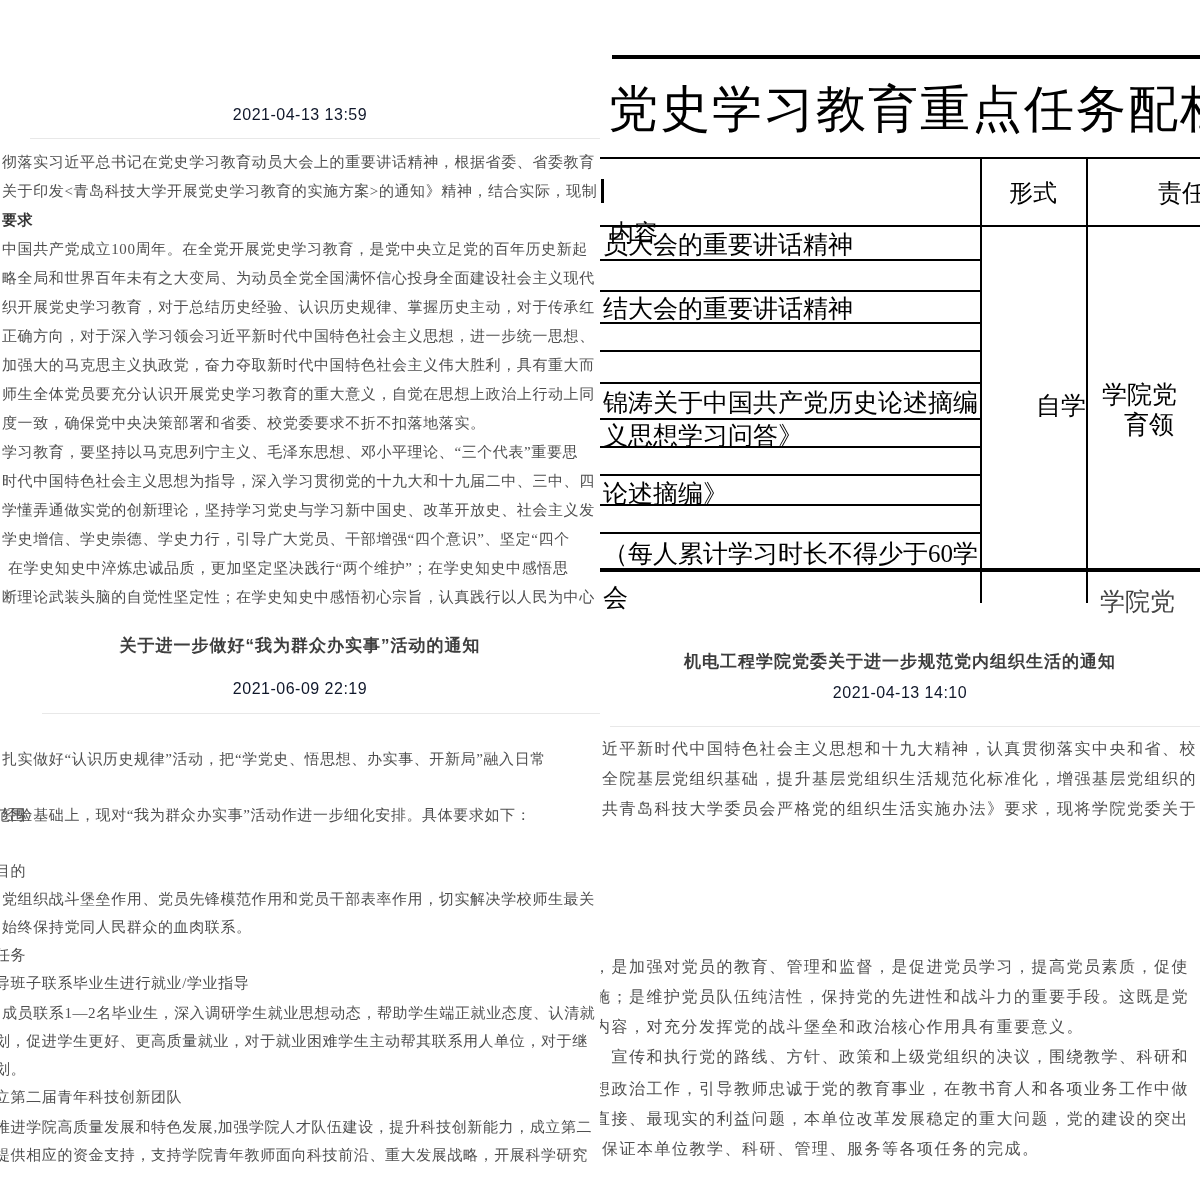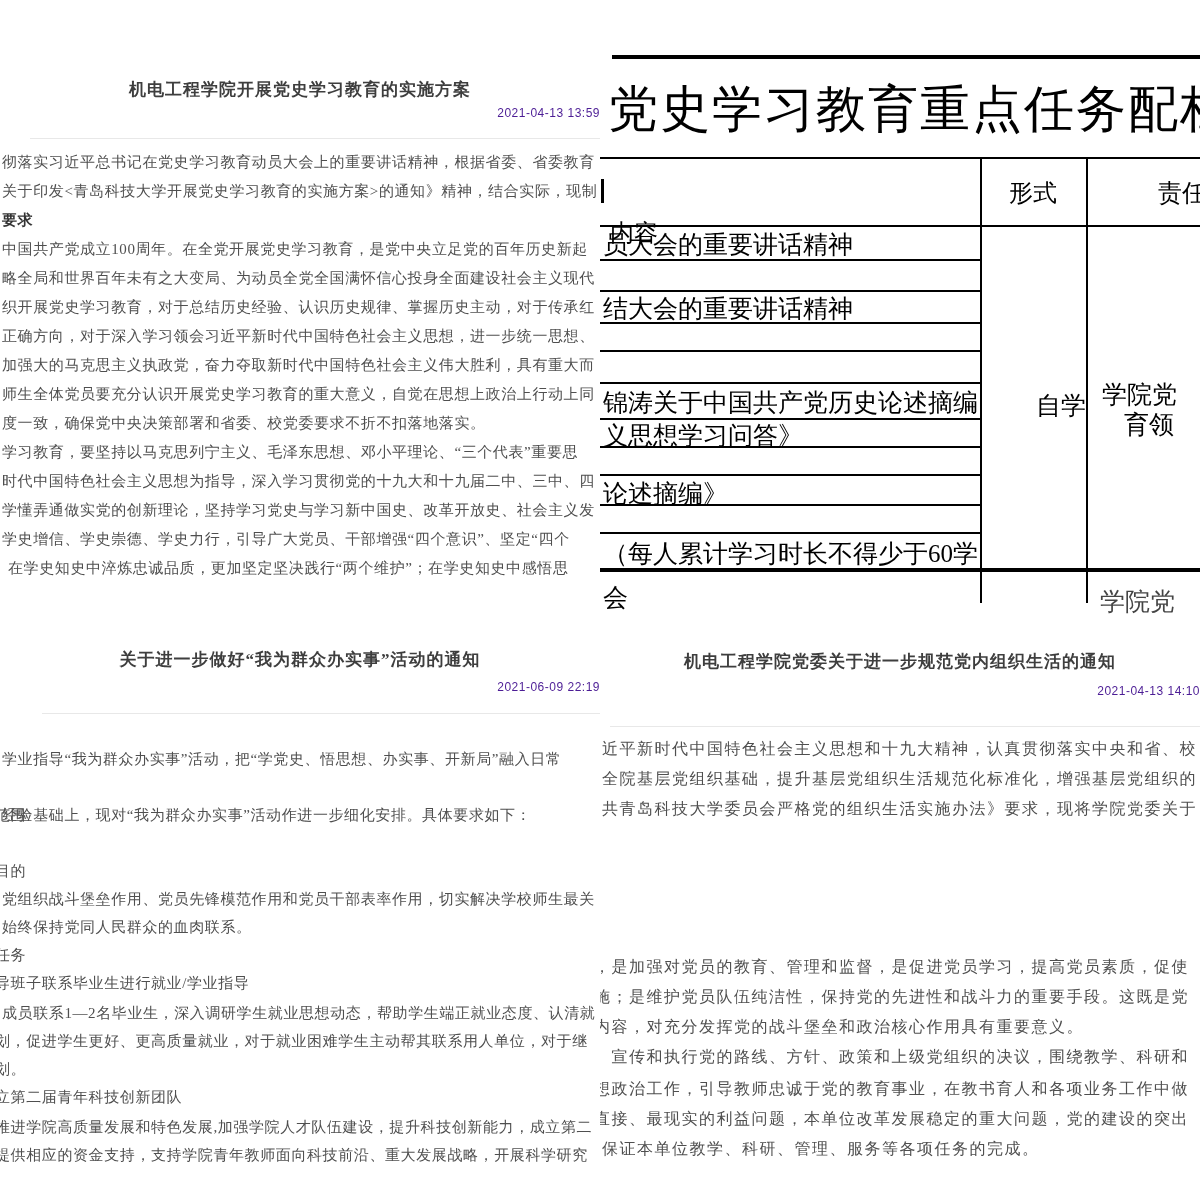--- a/index.html
+++ b/index.html
@@ -2,22 +2,22 @@
 <html><head>
 <meta charset="utf-8">
 <style>
   html,body{margin:0;padding:0;background:#ffffff;}
   body{position:relative;width:1200px;height:1200px;overflow:hidden;
        font-family:"Liberation Sans",sans-serif;}
   .panel{position:absolute;overflow:hidden;background:#fff;}
   .doc-title{position:absolute;left:0;width:100%;text-align:center;
       font-weight:600;color:#3e3e3e;font-size:17px;letter-spacing:1px;
       font-family:"Liberation Sans",sans-serif;white-space:nowrap;}
-  .doc-date{position:absolute;left:0;width:100%;text-align:right;
-      color:#4c1d95;font-size:12px;letter-spacing:.5px;}
+  .doc-date{position:absolute;left:0;width:100%;text-align:center;
+      color:#0f172a;font-size:16px;letter-spacing:.5px;}
   .divider{position:absolute;height:1px;background:#e8e8e8;}
   .line{position:absolute;left:2px;white-space:nowrap;color:#4f4f4f;
       font-size:15px;letter-spacing:.6px;
       font-family:"Liberation Serif","DejaVu Serif",serif;}
   .line.big{font-size:16px;letter-spacing:1.5px;}
   .line.bold{font-weight:700;color:#333;}
   
   .topline{position:absolute;background:#000;}
   .big-title{position:absolute;white-space:nowrap;color:#000;
       font-size:50px;letter-spacing:2px;
@@ -31,38 +31,38 @@
   .tcell{position:absolute;white-space:nowrap;font-size:25px;letter-spacing:0;}
   .tcell.hdr{font-size:24px;}
   .ccol{left:3px;}
   .fcol{left:380px;width:106px;text-align:center;}
   .stub{position:absolute;left:1px;width:3px;height:24px;background:#000;}
 </style>
 </head>
 <body>
 
 <div class="panel" style="left:0;top:0;width:600px;height:620px;">
-  <div class="doc-title" style="top:78px;">机电工程学院开展党史学习教育的实施方案</div>
   <div class="doc-date" style="top:106px;">2021-04-13 13:59</div>
   <div class="divider" style="left:30px;top:138px;width:570px;"></div>
   <div class="line" style="top:153px;">彻落实习近平总书记在党史学习教育动员大会上的重要讲话精神，根据省委、省委教育</div>
   <div class="line" style="top:182px;">关于印发&lt;青岛科技大学开展党史学习教育的实施方案&gt;的通知》精神，结合实际，现制</div>
   <div class="line bold" style="top:211px;">要求</div>
   <div class="line" style="top:240px;">中国共产党成立100周年。在全党开展党史学习教育，是党中央立足党的百年历史新起</div>
   <div class="line" style="top:298px;">织开展党史学习教育，对于总结历史经验、认识历史规律、掌握历史主动，对于传承红</div>
   <div class="line" style="top:269px;">略全局和世界百年未有之大变局、为动员全党全国满怀信心投身全面建设社会主义现代</div>
   <div class="line" style="top:327px;">正确方向，对于深入学习领会习近平新时代中国特色社会主义思想，进一步统一思想、</div>
   <div class="line" style="top:356px;">加强大的马克思主义执政党，奋力夺取新时代中国特色社会主义伟大胜利，具有重大而</div>
   <div class="line" style="top:385px;">师生全体党员要充分认识开展党史学习教育的重大意义，自觉在思想上政治上行动上同</div>
   <div class="line" style="top:414px;">度一致，确保党中央决策部署和省委、校党委要求不折不扣落地落实。</div>
   <div class="line" style="top:443px;">学习教育，要坚持以马克思列宁主义、毛泽东思想、邓小平理论、“三个代表”重要思</div>
   <div class="line" style="top:472px;">时代中国特色社会主义思想为指导，深入学习贯彻党的十九大和十九届二中、三中、四</div>
   <div class="line" style="top:501px;">学懂弄通做实党的创新理论，坚持学习党史与学习新中国史、改革开放史、社会主义发</div>
   <div class="line" style="top:530px;">学史增信、学史崇德、学史力行，引导广大党员、干部增强“四个意识”、坚定“四个</div>
   <div class="line" style="left:8px;top:559px;">在学史知史中淬炼忠诚品质，更加坚定坚决践行“两个维护”；在学史知史中感悟思</div>
+  <div class="line" style="top:588px;">断理论武装头脑的自觉性坚定性；在学史知史中感悟初心宗旨，认真践行以人民为中心</div>
 </div>
 
 <div class="panel" style="left:600px;top:0;width:600px;height:620px;">
   <div class="topline" style="left:12px;top:55px;width:588px;height:4px;"></div>
   <div class="big-title" style="left:8px;top:76px;">党史学习教育重点任务配档表</div>
 
   <div class="tbl">
 
     <div class="hline" style="top:0;"></div>
     <div class="hline" style="top:68px;"></div>
@@ -99,24 +99,24 @@
     <div class="tcell fcol" style="top:232px;text-align:right;">自学</div>
     <div class="tcell" style="left:502px;top:221px;">学院党</div>
     <div class="tcell" style="left:524px;top:251px;">育领</div>
 
     <div class="tcell ccol" style="top:424px;">会</div>
     <div class="tcell" style="left:500px;top:428px;color:#444;">学院党</div>
   </div>
 </div>
 
 <div class="panel" style="left:0;top:620px;width:600px;height:580px;">
-  <div class="doc-title" style="top:28px;font-family:Liberation Serif, serif;">关于进一步做好“我为群众办实事”活动的通知</div>
+  <div class="doc-title" style="top:14px;">关于进一步做好“我为群众办实事”活动的通知</div>
   <div class="doc-date" style="top:60px;">2021-06-09 22:19</div>
   <div class="divider" style="left:42px;top:93px;width:558px;"></div>
-  <div class="line" style="top:130px;">学业指导“我为群众办实事”活动，把“学党史、悟思想、办实事、开新局”融入日常</div>
+  <div class="line" style="top:130px;">扎实做好“认识历史规律”活动，把“学党史、悟思想、办实事、开新局”融入日常</div>
   <div class="line" style="top:158px;margin-top:28px;">经验基础上，现对“我为群众办实事”活动作进一步细化安排。具体要求如下：</div>
   <div class="line" style="left:-5px;top:186px;">范围</div>
   <div class="line" style="left:-5px;top:242px;">目的</div>
   <div class="line" style="top:270px;">党组织战斗堡垒作用、党员先锋模范作用和党员干部表率作用，切实解决学校师生最关</div>
   <div class="line" style="top:298px;">始终保持党同人民群众的血肉联系。</div>
   <div class="line" style="left:-5px;top:326px;">任务</div>
   <div class="line" style="left:-5px;top:354px;">导班子联系毕业生进行就业/学业指导</div>
   <div class="line" style="top:384px;">成员联系1—2名毕业生，深入调研学生就业思想动态，帮助学生端正就业态度、认清就</div>
   <div class="line" style="left:-5px;top:412px;">划，促进学生更好、更高质量就业，对于就业困难学生主动帮其联系用人单位，对于继</div>
   <div class="line" style="left:-5px;top:440px;">划。</div>

